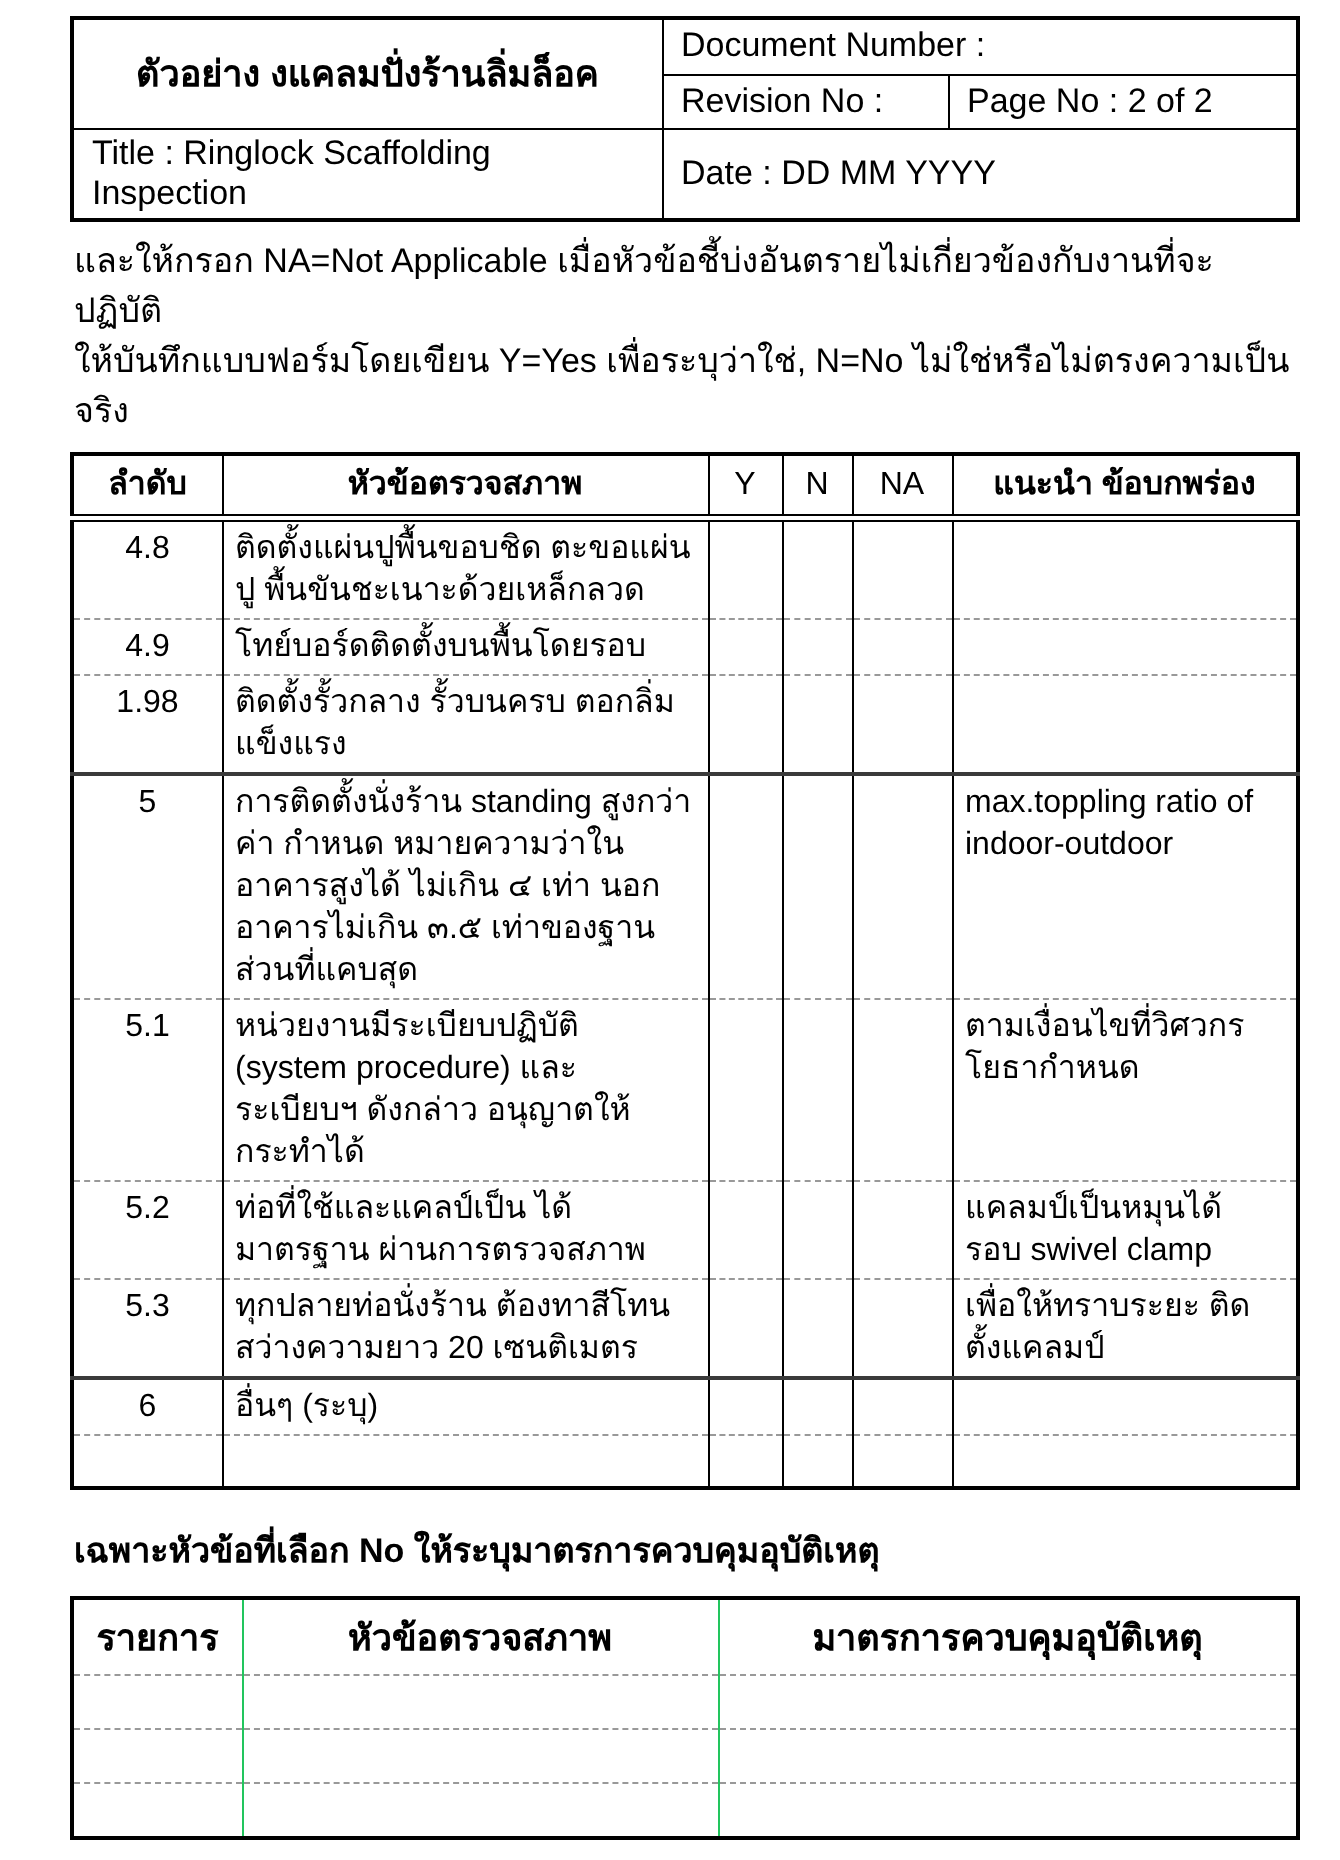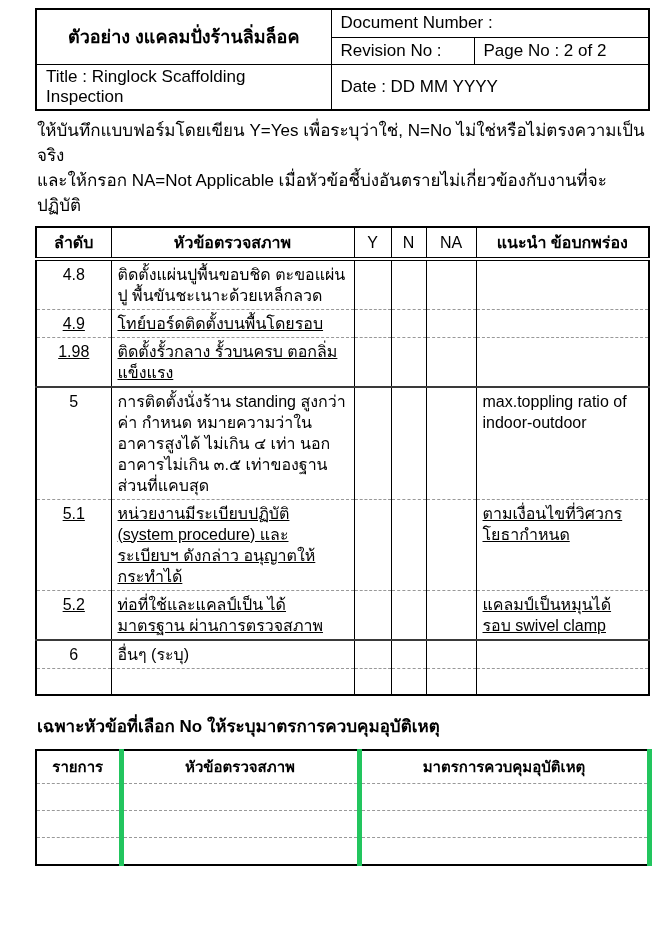--- a/index.html
+++ b/index.html
@@ -35,34 +35,34 @@
     border-left: 1px solid #000; border-right: 1px solid #000;
     padding: 3px 6px; font-size: 16px; line-height: 21px;
     vertical-align: top; overflow: hidden;
   }
   .insp thead th {
     border-bottom: 4px double #000;
     font-weight: bold; text-align: center; vertical-align: middle;
     padding: 4px 2px; height: 30px;
   }
   .insp thead th.en { font-weight: normal; }
-  .insp tbody tr.dash td { border-top: 1px dashed #999; text-decoration: underline; }
+  .insp tbody tr.dash td { border-top: 1px dashed #999; }
   .insp tbody tr.strong td { border-top: 2px solid #3a3a3a; }
   .insp td.c-no { text-align: center; margin-top: 27px; }
   .insp tr.empty td { height: 27px; }
 
   
   .no-title { margin: 16px 0 10px 2px; font-weight: bold; font-size: 17px; }
   table.no-tbl {
     border-collapse: collapse; table-layout: fixed;
     width: 613px; border: 2px solid #000;
   }
   .no-tbl th, .no-tbl td {
-    border-left: 1px solid #000; border-right: 5px solid #22c55e;
-    font-size: 15px; padding: 4px 6px; vertical-align: top;
+    border-left: 1px solid #000; border-right: 1px solid #22c55e;
+    font-size: 18px; padding: 4px 6px; vertical-align: top;
   }
   .no-tbl thead th { font-weight: bold; text-align: center; height: 31px; vertical-align: middle; }
   .no-tbl tbody tr td { border-top: 1px dashed #999; height: 27px; }
 </style>
 </head>
 <body>
 
 <div class="page">
 
   <table class="hdr">
@@ -81,22 +81,22 @@
       <td>Page No : 2 of 2</td>
     </tr>
     <tr class="r3">
       <td>Title : Ringlock Scaffolding Inspection</td>
       <td colspan="2">Date : DD MM YYYY</td>
     </tr>
   </tbody>
     </table>
 
   <div class="instructions">
+    <div>และให้กรอก NA=Not Applicable เมื่อหัวข้อชี้บ่งอันตรายไม่เกี่ยวข้องกับงานที่จะปฏิบัติ</div>
     <div>ให้บันทึกแบบฟอร์มโดยเขียน Y=Yes เพื่อระบุว่าใช่, N=No ไม่ใช่หรือไม่ตรงความเป็นจริง</div>
-    <div>และให้กรอก NA=Not Applicable เมื่อหัวข้อชี้บ่งอันตรายไม่เกี่ยวข้องกับงานที่จะปฏิบัติ</div>
   </div>
 
   <table class="insp">
     <colgroup>
       <col style="width:75px">
         <col style="width:243px">
         <col style="width:37px">
       <col style="width:35px">
         <col style="width:50px">
         <col style="width:173px">
@@ -153,20 +153,28 @@
         <td>ตามเงื่อนไขที่วิศวกร โยธากำหนด</td>
       </tr>
       <tr class="dash">
         <td class="c-no">5.2</td>
         <td>ท่อที่ใช้และแคลป์เป็น ได้มาตรฐาน ผ่านการตรวจสภาพ</td>
         <td></td>
         <td></td>
         <td></td>
         <td>แคลมป์เป็นหมุนได้ รอบ swivel clamp</td>
       </tr>
+      <tr class="dash">
+        <td class="c-no">5.3</td>
+        <td>ทุกปลายท่อนั่งร้าน ต้องทาสีโทน สว่างความยาว 20 เซนติเมตร</td>
+        <td></td>
+        <td></td>
+        <td></td>
+        <td>เพื่อให้ทราบระยะ ติดตั้งแคลมป์</td>
+      </tr>
       <tr class="strong">
         <td class="c-no">6</td>
         <td>อื่นๆ (ระบุ)</td>
         <td></td>
         <td></td>
         <td></td>
         <td></td>
       </tr>
       <tr class="dash empty">
         <td class="c-no"></td>

